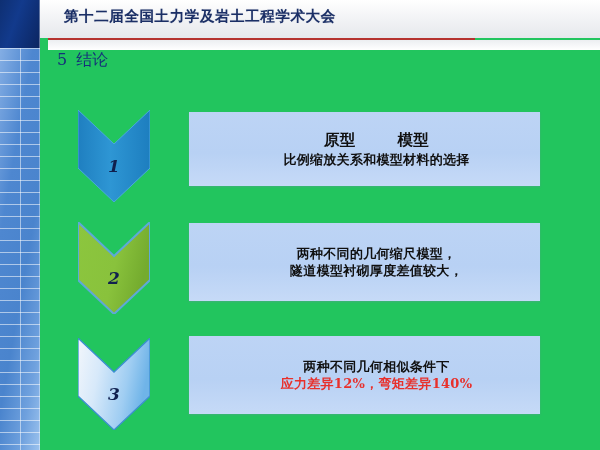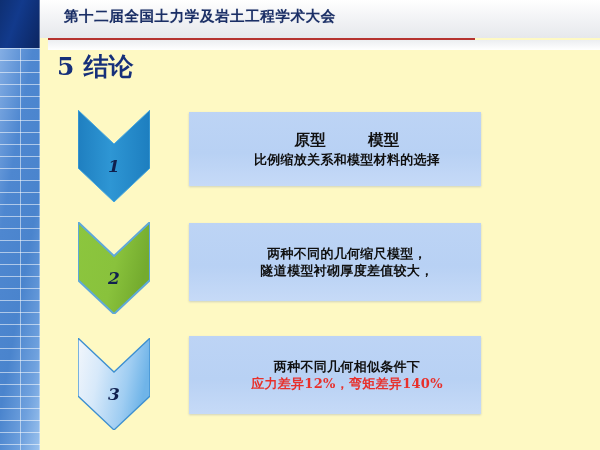--- a/index.html
+++ b/index.html
@@ -6,21 +6,21 @@
   * { margin:0; padding:0; box-sizing:border-box; }
   html,body{
     width:600px; height:450px; overflow:hidden;
     font-family:"DejaVu Sans","Liberation Sans",sans-serif;
     background:#ffffff;
   }
 
   #slide{
     position:relative;
     width:600px; height:450px;
-    background:#fef9c3;
+    background:#22c55e;
     overflow:hidden;
   }
 
   
   #header-band{
     position:absolute;
     left:0; top:0;
     width:600px; height:38px;
     background:linear-gradient(180deg,#ffffff 0%,#f3f4f6 45%,#e6e8ec 100%);
   }
@@ -91,22 +91,22 @@
   #sidebar-edge{
     position:absolute; left:39px; top:0;
     width:1px; height:450px;
     background:rgba(255,255,255,0.35);
   }
 
   
   #section-title{
     position:absolute;
     left:57px; top:50px;
-    font-size:25px;
-    font-weight:bold;
+    font-size:16px;
+    font-weight:normal;
     color:#16307a;
     font-family:"DejaVu Serif","Liberation Serif",serif;
     white-space:nowrap;
   }
   #section-title .num{ margin-right:9px; }
 
   
   .chev{
     position:absolute;
     width:72px; height:92px;
@@ -125,21 +125,21 @@
     pointer-events:none;
   }
   #chev-1{ left:78px; top:110px; }
   #chev-2{ left:78px; top:222px; }
   #chev-3{ left:78px; top:338px; }
 
   
   .tbox{
     position:absolute;
     left:189px;
-    width:292px;
+    width:351px;
     background:linear-gradient(180deg,#bdd4f5 0%,#b8d1f4 55%,#c6daf7 100%);
     border:0;
     display:flex;
     flex-direction:column;
     align-items:center;
     justify-content:center;
     font-family:"DejaVu Serif","Liberation Serif",serif;
     box-shadow:0 1px 2px rgba(120,140,175,0.35);
     padding-left:24px;
   }

